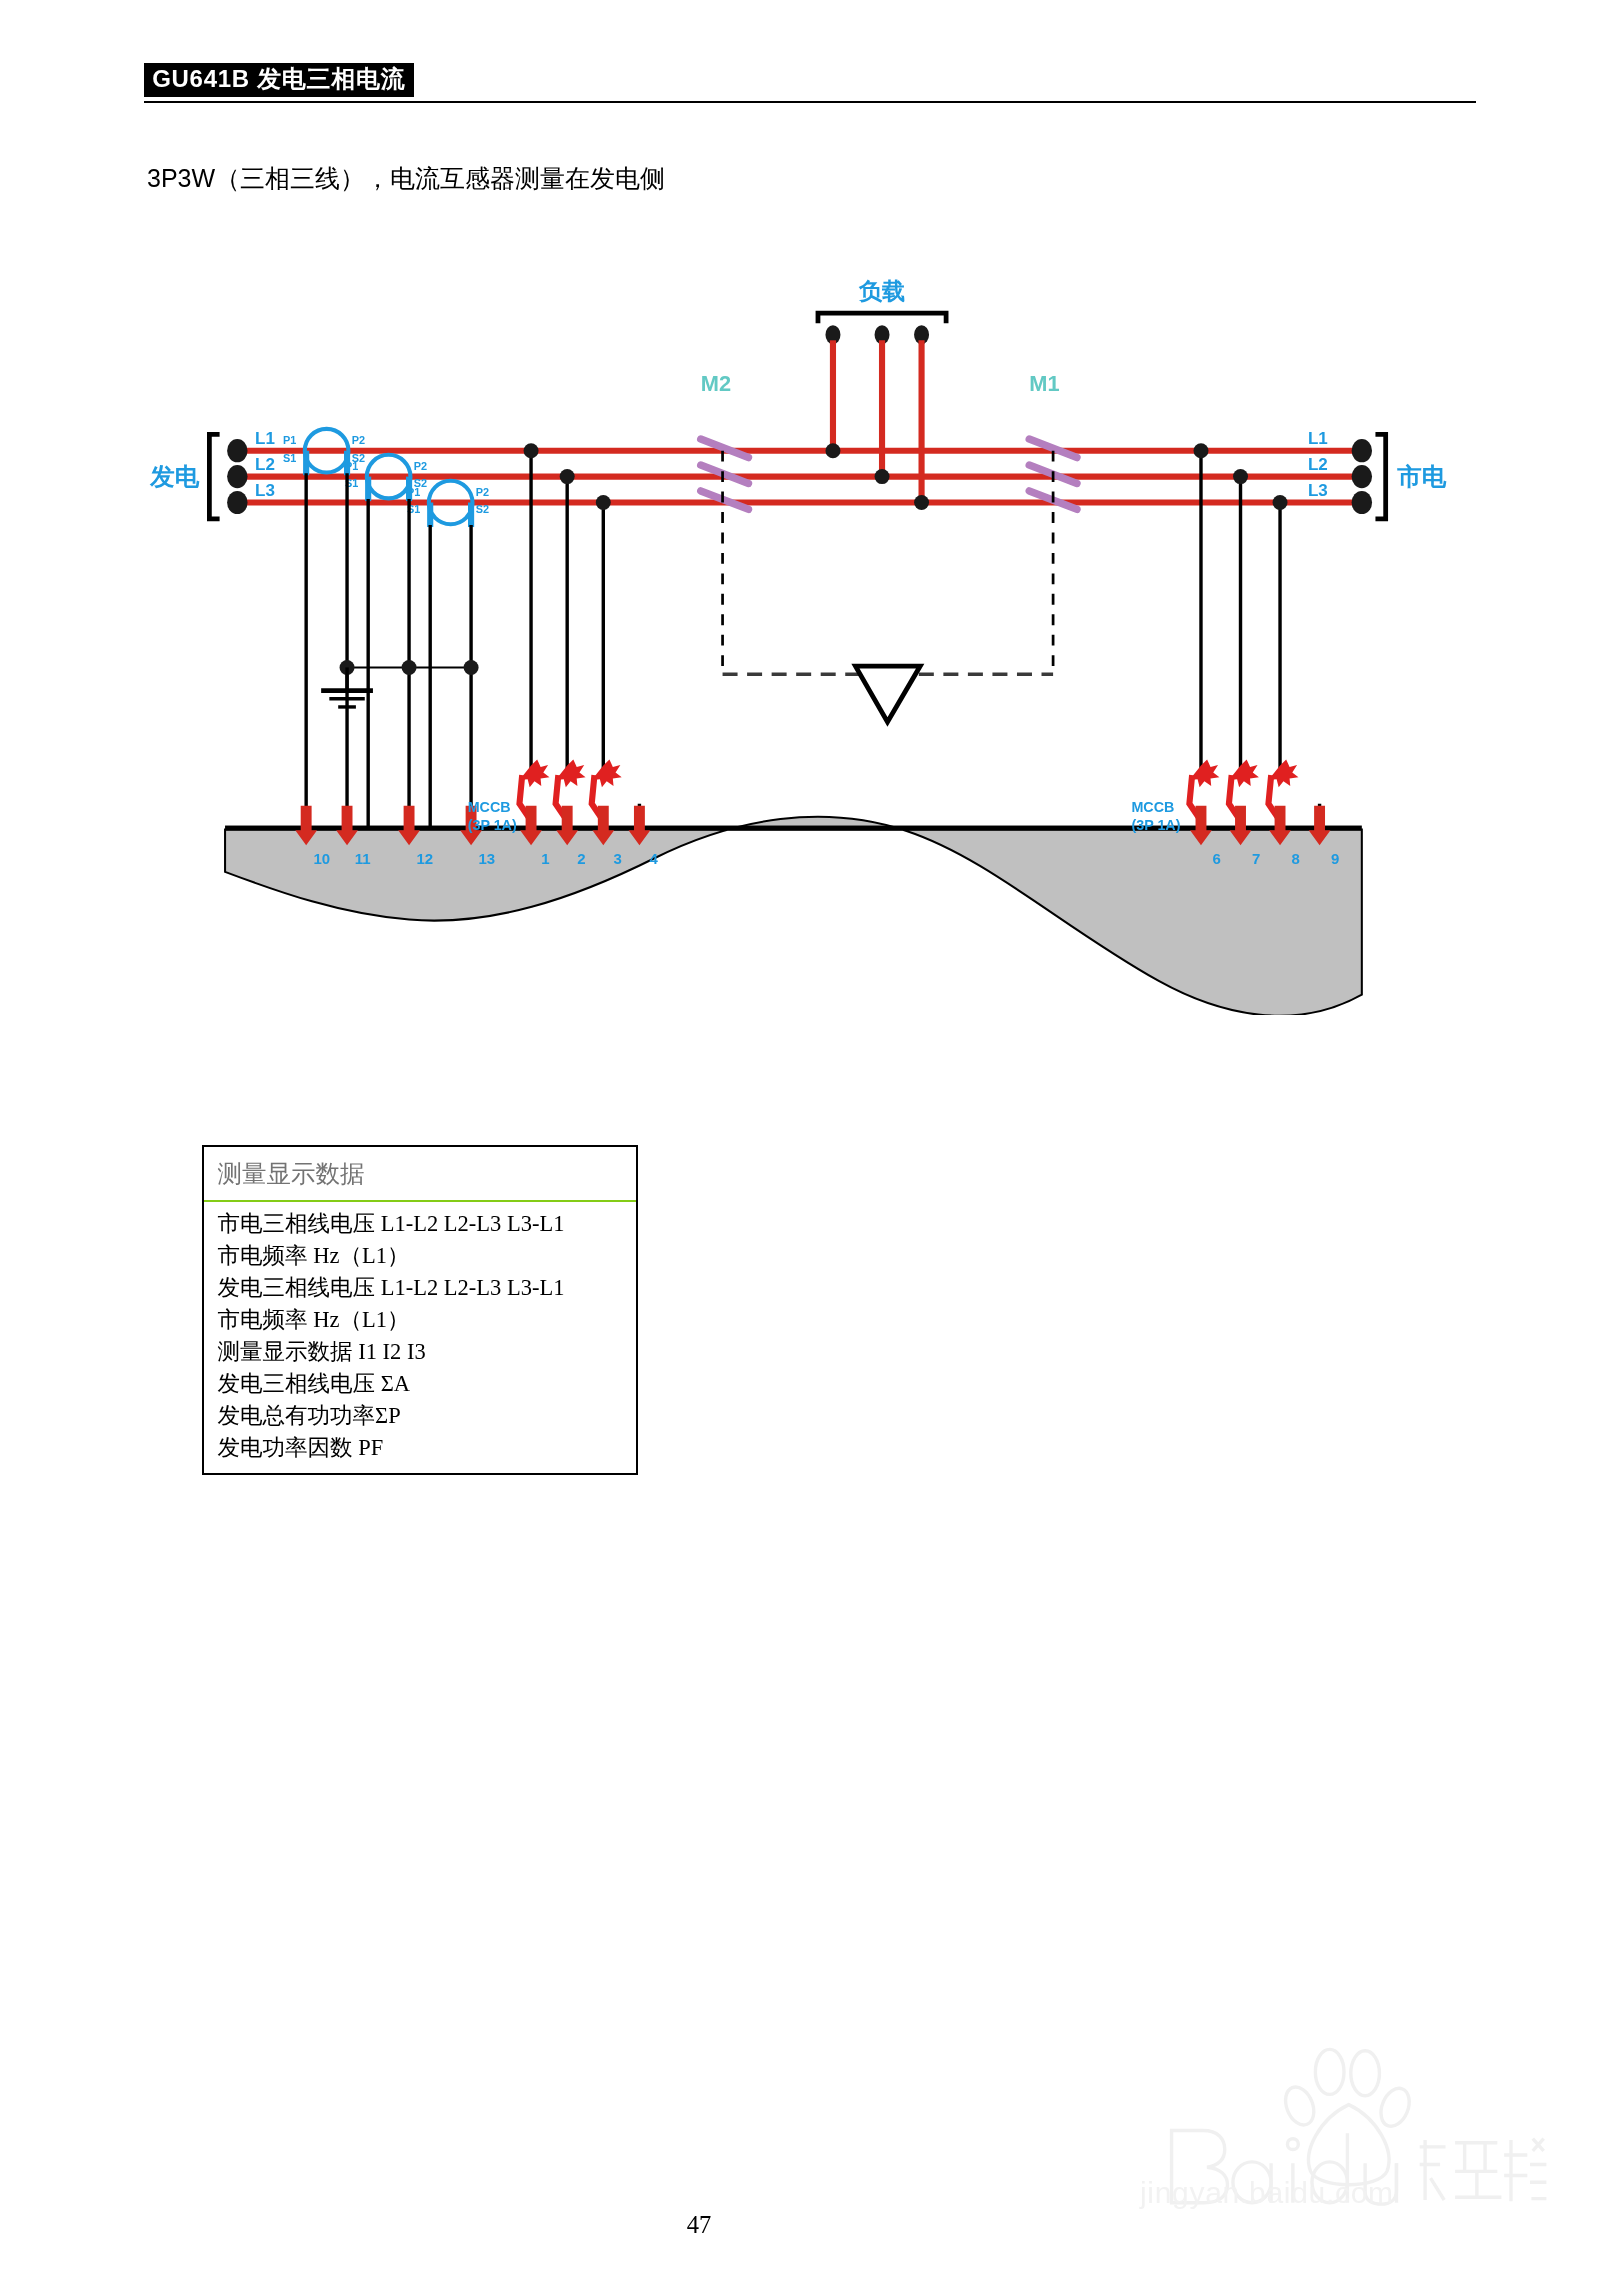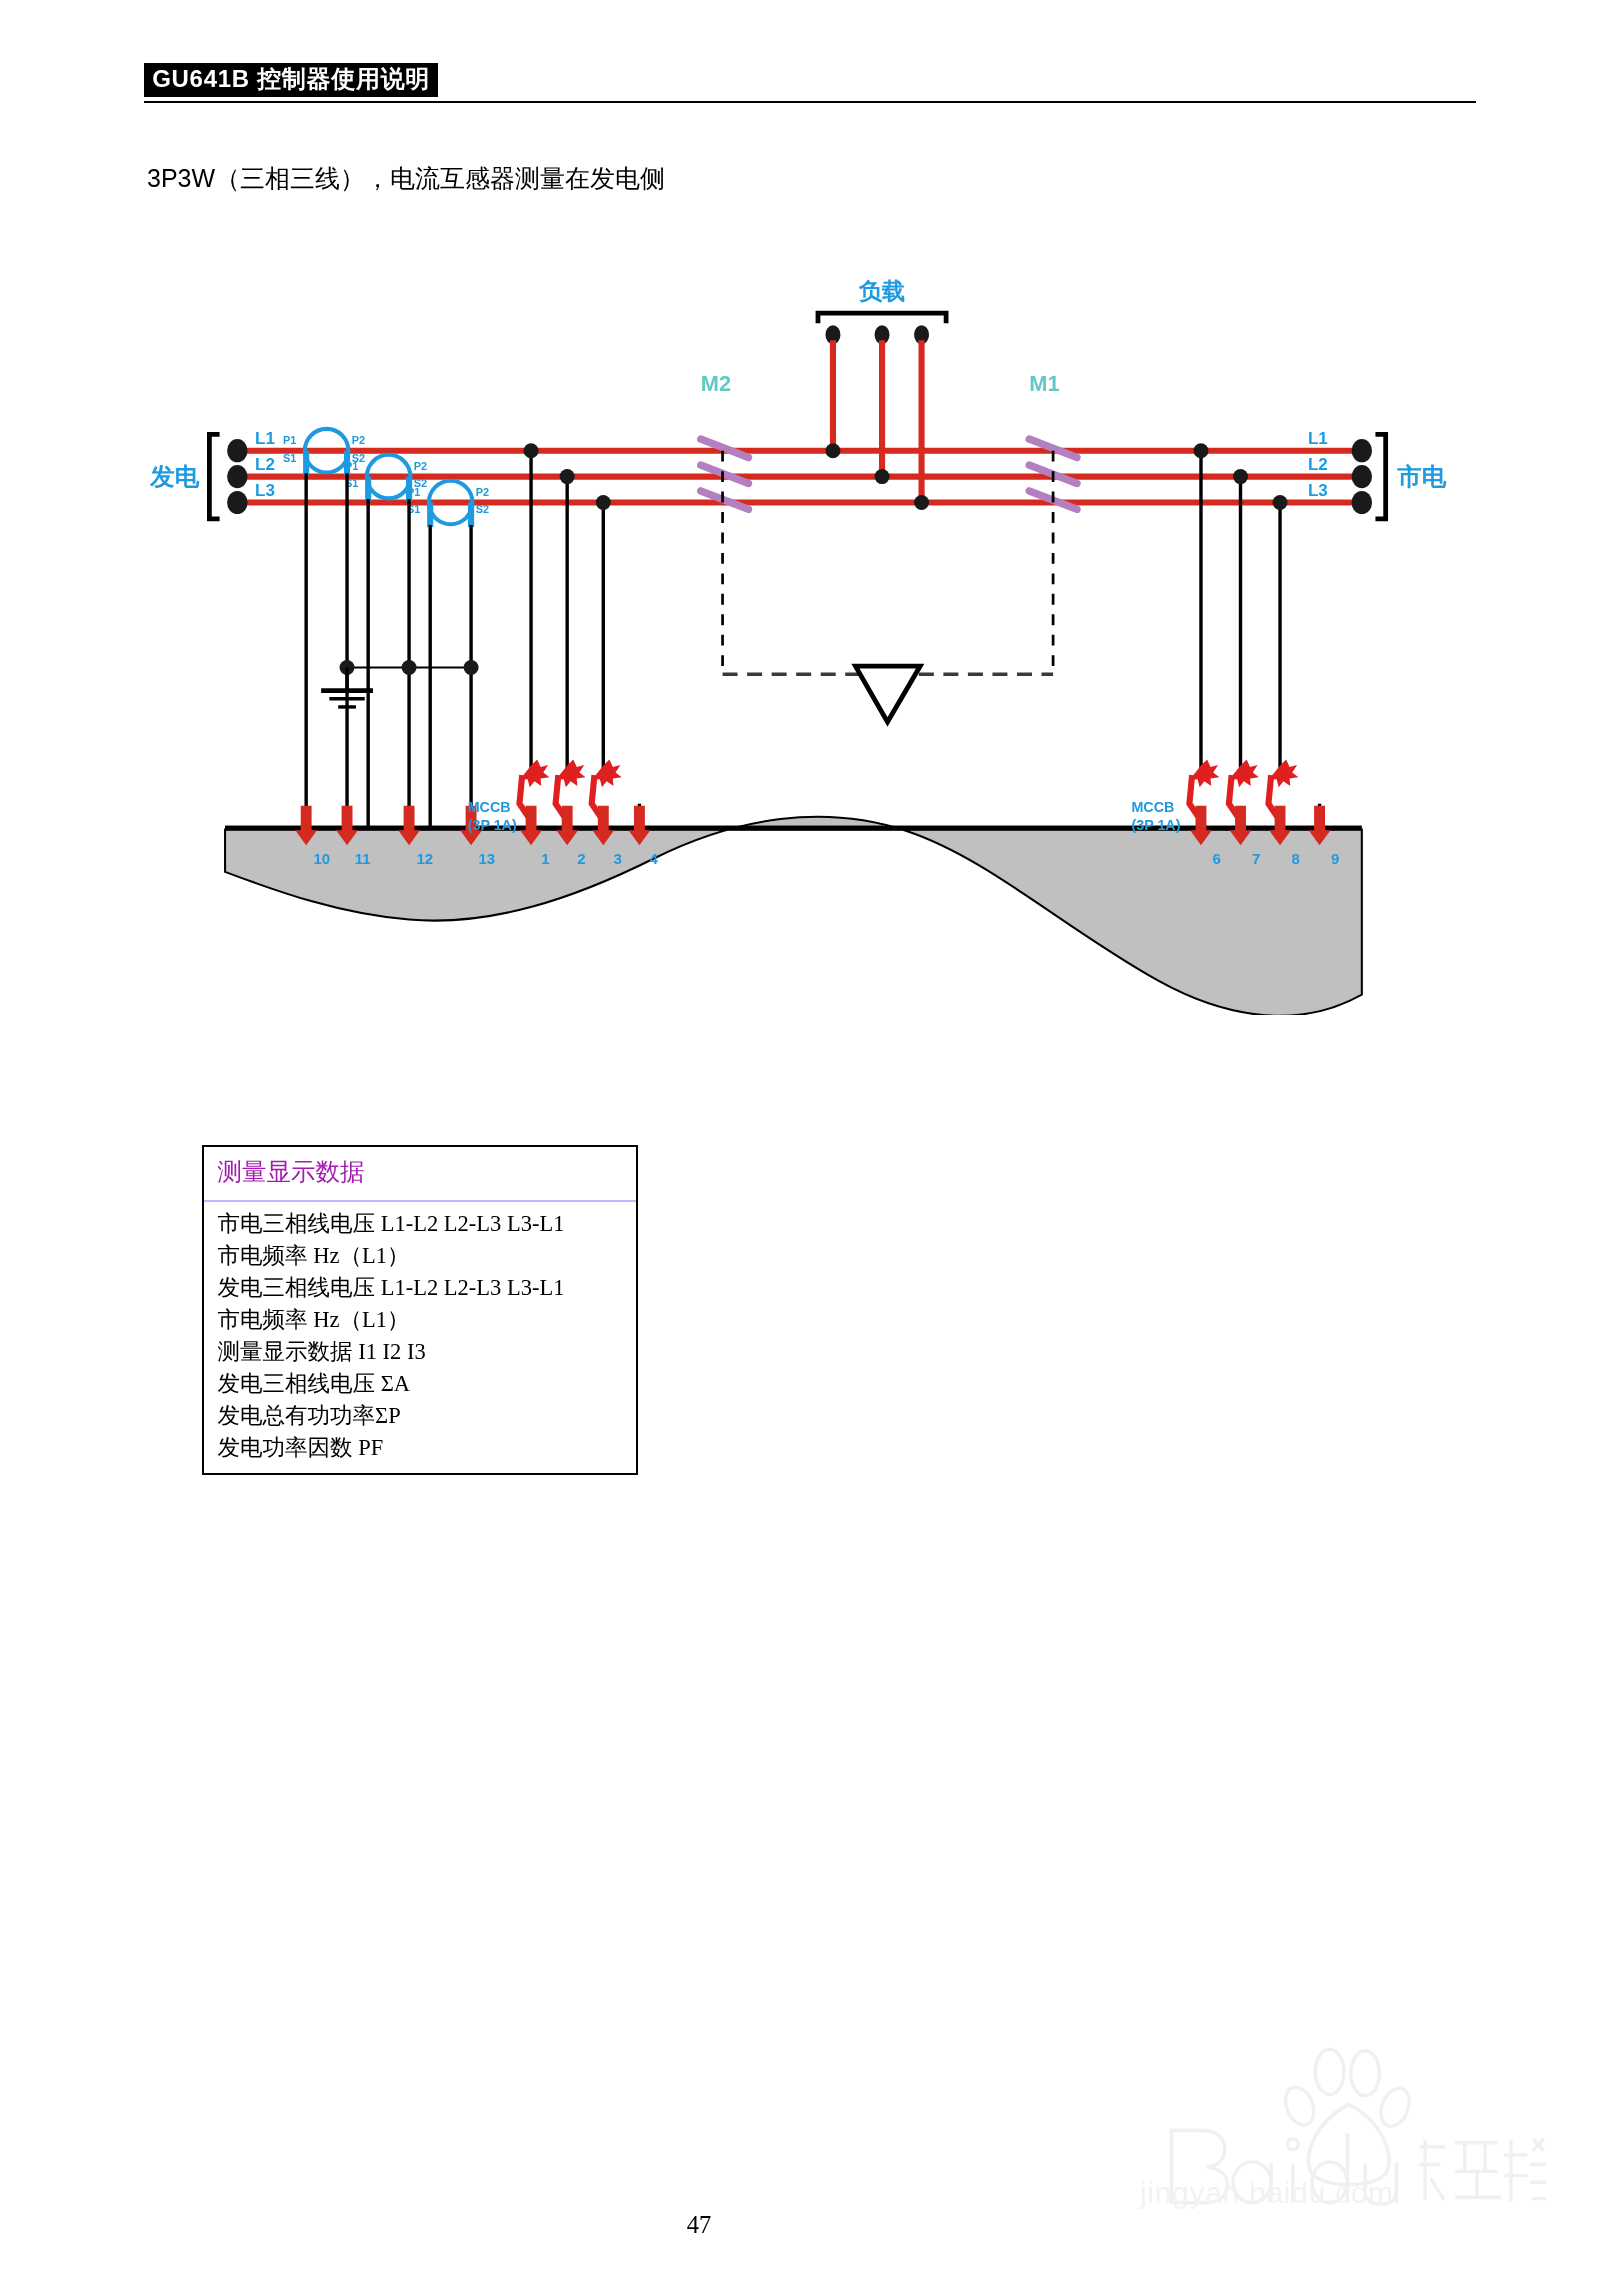--- a/index.html
+++ b/index.html
@@ -62,25 +62,25 @@
   
   #measure-table {
     position: absolute;
     left: 202px; top: 1145px;
     width: 436px;
     border: 2px solid #000000;
     background: #ffffff;
     box-sizing: border-box;
   }
   #measure-table-header {
-    font-family: Liberation Mono, monospace;
+    font-family: Liberation Serif, serif;
     font-size: 24.5px;
-    color: #a21caf;
+    color: #737373;
     padding: 12.3px 13.6px 11px 13.6px;
-    border-bottom: 2px solid #c4b5fd;
+    border-bottom: 2px solid #84cc16;
     line-height: 1.2;
   }
   #measure-table-body {
     padding: 6.8px 13.6px 9.5px 13.6px;
     border-radius: 13px;
   }
   .measure-row {
     font-family: "Liberation Serif", serif;
     font-size: 22.5px;
     color: #000000;
@@ -113,21 +113,21 @@
     text-align: center;
     font-family: "Liberation Serif", serif;
     font-size: 24.5px;
     color: #000000;
   }
 </style>
 </head>
 <body>
 
 <div id="header-area">
-  <div id="header-title">GU641B 控制器使用说明</div>
+  <div id="header-title">GU641B 发电三相电流</div>
   <div id="header-rule"></div>
 </div>
 
 <div id="subtitle">3P3W（三相三线），电流互感器测量在发电侧</div>
 
 <div id="diagram">
 <svg width="1623" height="811" viewBox="0 0 2381 1190" xmlns="http://www.w3.org/2000/svg">
 
   <g>
     <path d="M 330 918

